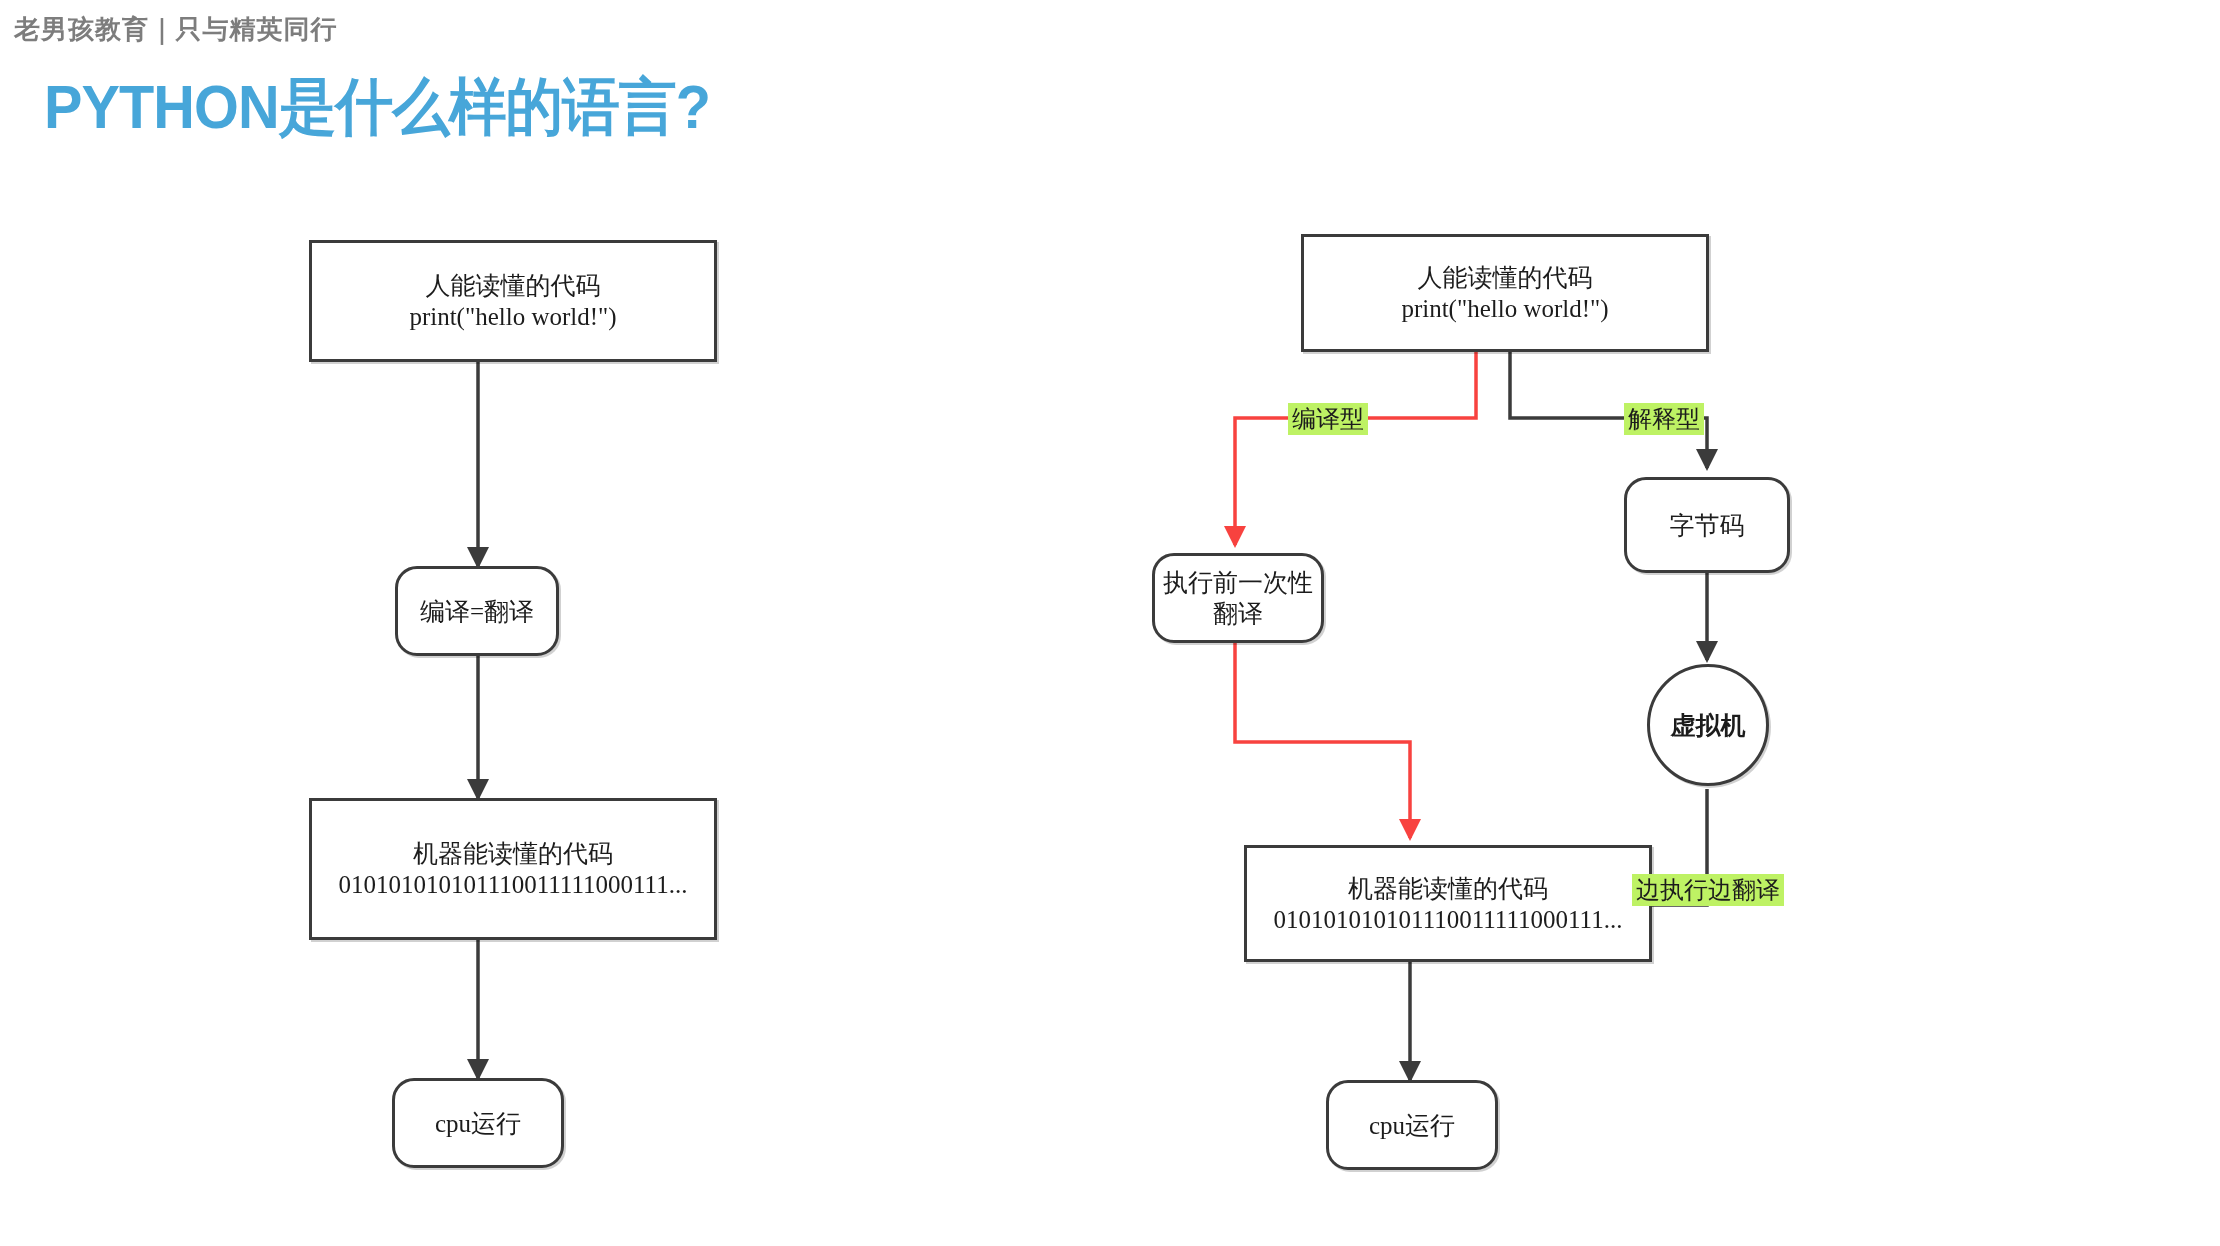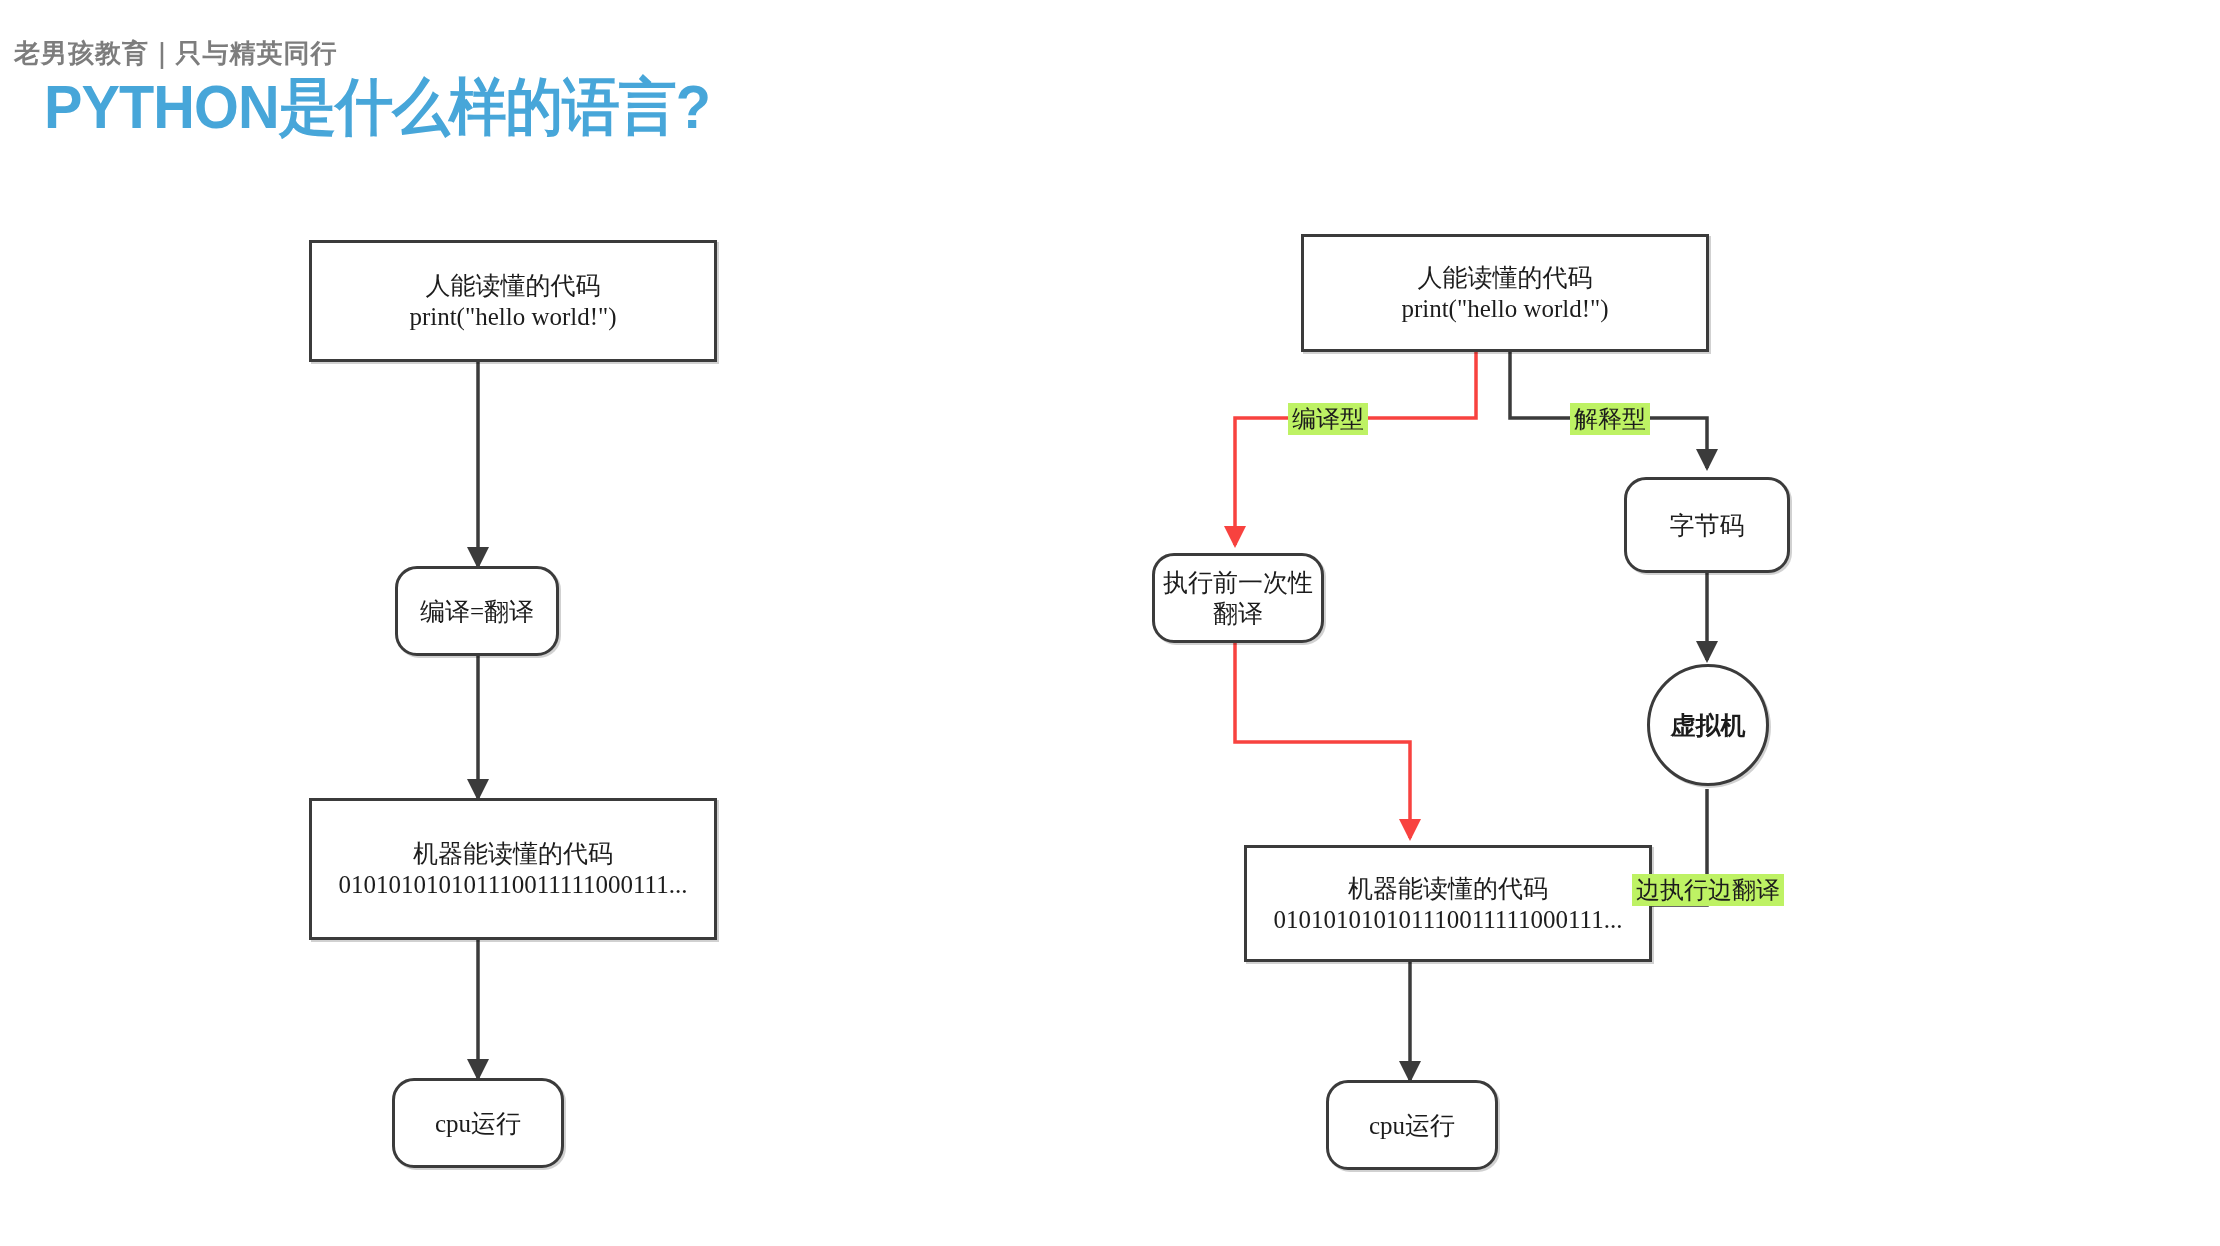--- a/index.html
+++ b/index.html
@@ -19,21 +19,20 @@
   #brand-line {
     position: absolute;
     left: 14px;
     top: 12px;
     font-family: "Liberation Sans", sans-serif;
     font-weight: bold;
     font-size: 26px;
     color: #7d7d7d;
     letter-spacing: 1px;
     white-space: nowrap;
-    margin-top: 24px;
   }
   #slide-title {
     position: absolute;
     left: 44px;
     top: 72px;
     font-family: "Liberation Sans", sans-serif;
     font-weight: bold;
     font-size: 62px;
     line-height: 70px;
     color: #47a6d9;
@@ -162,15 +161,15 @@
   <span>机器能读懂的代码</span>
   <span class="line2">010101010101110011111000111...</span>
 </div>
 
 <div class="node stadium" style="left:1326px; top:1080px; width:172px; height:90px;">
   <span>cpu运行</span>
 </div>
 
 <div class="edge-label" style="left:1288px; top:403px;">编译型</div>
 
-<div class="edge-label" style="left:1570px; top:403px;">解释型</div>
+<div class="edge-label" style="left:1624px; top:403px;">解释型</div>
 
 <div class="edge-label" style="left:1632px; top:874px;">边执行边翻译</div>
 
 </body></html>

